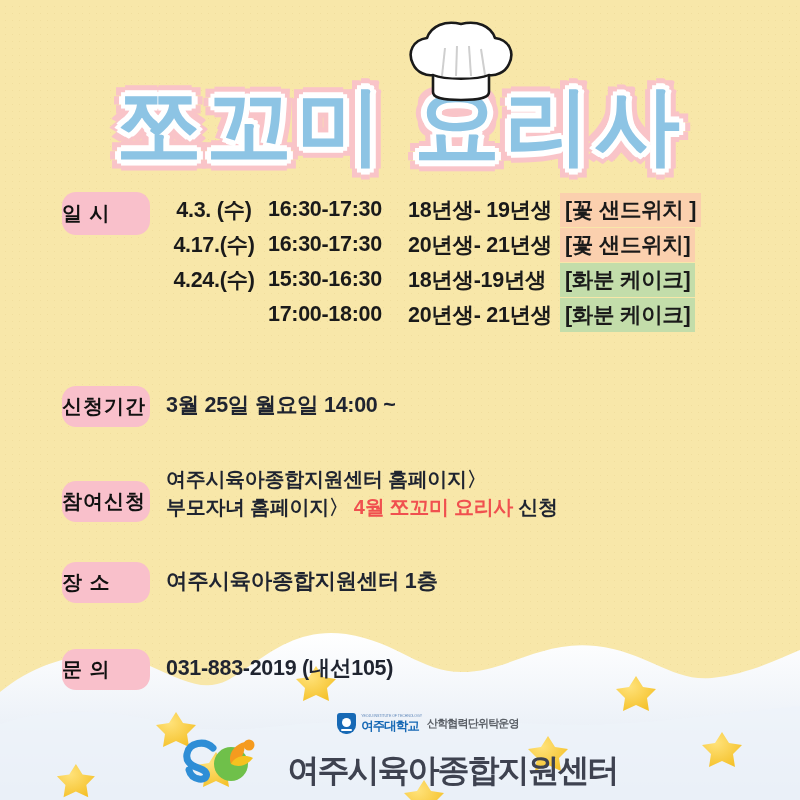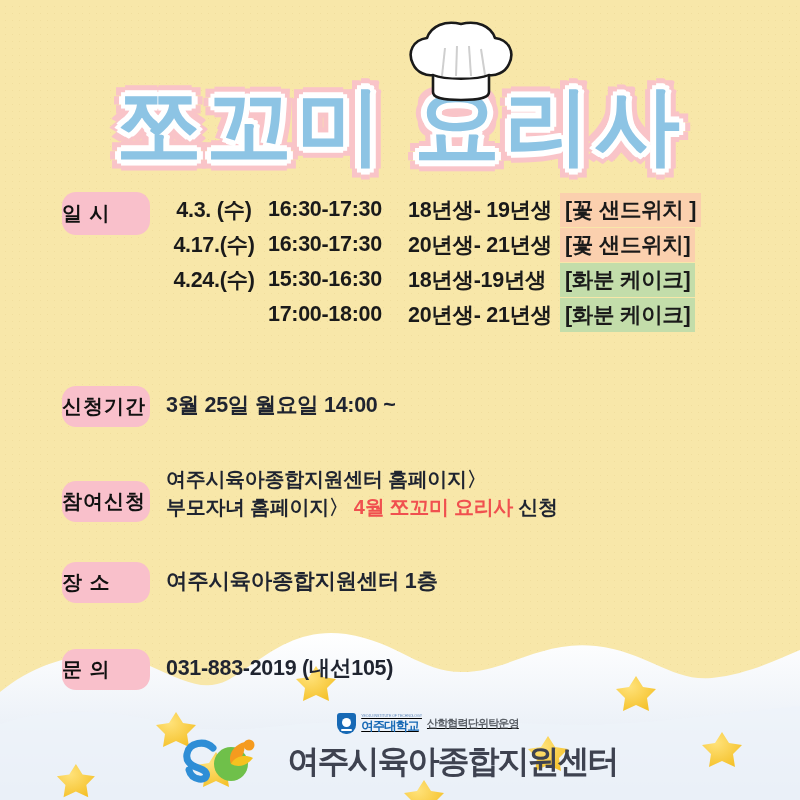--- a/index.html
+++ b/index.html
@@ -153,21 +153,20 @@
     flex-direction: column;
     align-items: center;
   }
 
   .univ-row {
     display: flex;
     align-items: center;
     gap: 5px;
     margin-bottom: 2px;
     margin-left: 56px;
-    text-decoration: underline;
   }
   .univ-shield {
     width: 19px; height: 21px;
     background: #1769b5;
     border-radius: 3px 3px 9px 9px;
     display: flex; align-items: center; justify-content: center;
     flex-direction: column;
   }
   .univ-shield-dot {
     width: 9px; height: 9px;
@@ -183,21 +182,21 @@
     line-height: 1;
   }
   .univ-eng {
     font-size: 3.6px; color: #5d86b8; letter-spacing: -0.1px;
     line-height: 1; margin-bottom: 1px;
   }
   .univ-sub {
     font-size: 11px; font-weight: bold; color: #5a5f66; letter-spacing: -0.8px;
   }
 
-  .center-row { display: flex; align-items: center; gap: 9px; }
+  .center-row { display: flex; align-items: flex-end; gap: 9px; }
   .sc-logo { width: 96px; height: 50px; }
   .center-name {
     font-size: 32px; font-weight: bold; color: #3e4250; letter-spacing: -2px;
     line-height: 1;
   }
 </style>
 </head>
 <body>
 
 <div class="poster">

